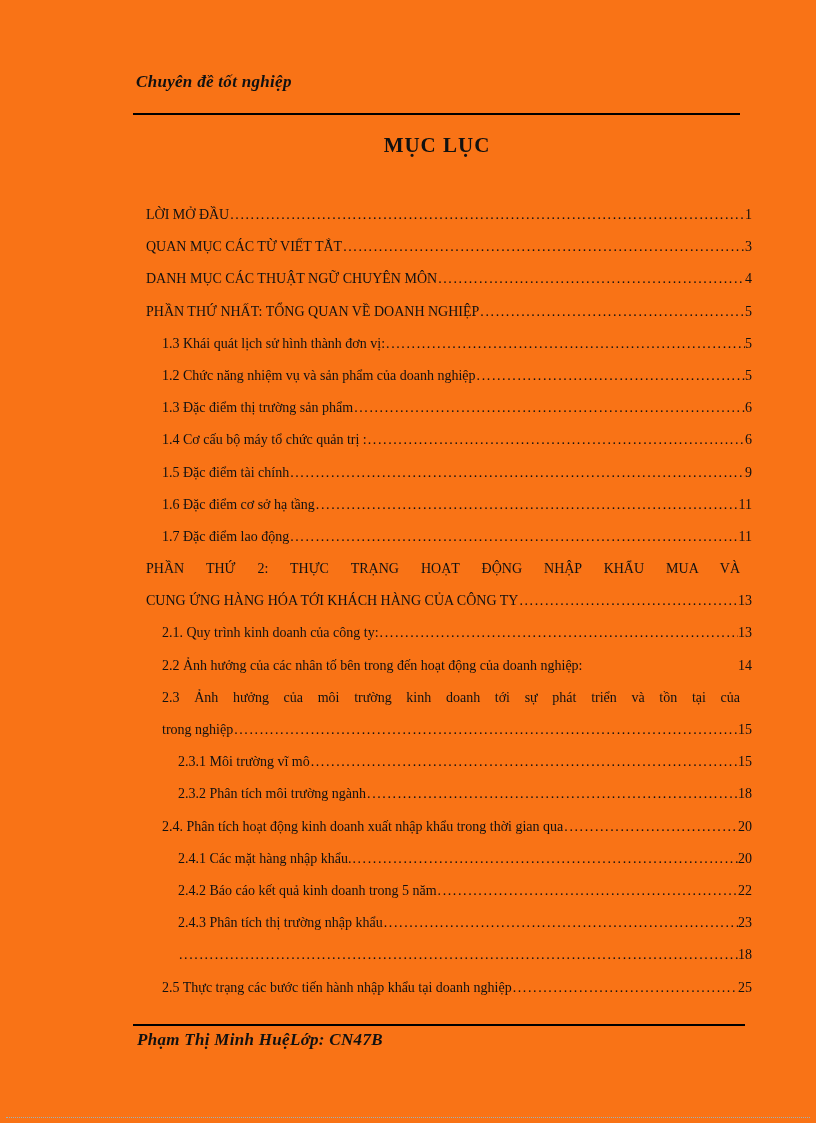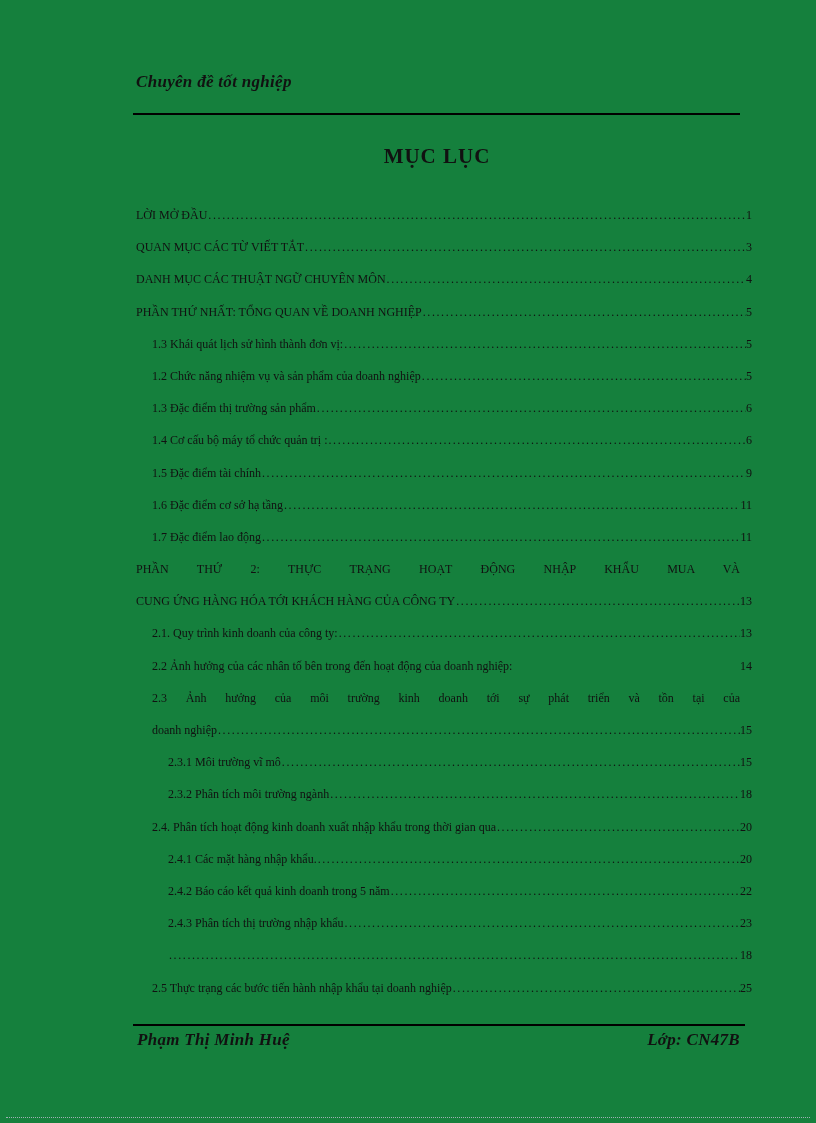--- a/index.html
+++ b/index.html
@@ -1,20 +1,20 @@
 <!DOCTYPE html>
 <html><head>
 <meta charset="utf-8">
 <style>
   html, body { margin: 0; padding: 0; background: #ffffff; }
   .page {
     position: relative;
     width: 816px;
     height: 1123px;
-    background: #15803d;
+    background: #f97316;
     font-family: "Liberation Serif", "DejaVu Serif", serif;
     color: #111111;
     overflow: hidden;
   }
 
   
   .running-header {
     position: absolute;
     left: 136px;
     top: 72px;
@@ -31,34 +31,34 @@
     height: 2px;
     background: #000000;
   }
 
   
   .title {
     position: absolute;
     left: 134px;
     right: 76px;
     top: 132px;
-    margin: 12px;
+    margin: 1px;
     text-align: center;
     font-size: 21px;
     font-weight: bold;
     letter-spacing: 1px;
   }
 
   
   .toc {
     position: absolute;
-    left: 136px;
+    left: 146px;
     right: 64px;
     top: 199px;
-    font-size: 12px;
+    font-size: 14px;
   }
   .toc-row {
     display: flex;
     align-items: baseline;
     height: 32.2px;
     line-height: 32.2px;
   }
   .toc-wrapline {
     height: 32.2px;
     line-height: 32.2px;
@@ -96,21 +96,20 @@
     top: 1024px;
     height: 2px;
     background: #000000;
   }
   .running-footer {
     position: absolute;
     left: 137px;
     right: 76px;
     top: 1030px;
     display: flex;
-    justify-content: space-between;
     font-size: 17px;
     font-style: italic;
     font-weight: bold;
     letter-spacing: 0.3px;
   }
 
   
   .bottom-dotted {
     position: absolute;
     left: 6px;
@@ -197,21 +196,21 @@
         <span class="toc-text">2.1. Quy trình kinh doanh của công ty:</span>
         <span class="toc-leader"></span>
         <span class="toc-page">13</span>
       </div>
       <div class="toc-row indent-1">
         <span class="toc-text">2.2 Ảnh hưởng của các nhân tố bên trong đến hoạt động của doanh nghiệp:</span>
         <span class="toc-page">14</span>
       </div>
       <div class="toc-wrapline indent-1">2.3 Ảnh hưởng của môi trường kinh doanh tới sự phát triển và tồn tại của</div>
       <div class="toc-row indent-1">
-        <span class="toc-text">doanh nghiệp</span>
+        <span class="toc-text">trong nghiệp</span>
         <span class="toc-leader"></span>
         <span class="toc-page">15</span>
       </div>
       <div class="toc-row indent-2">
         <span class="toc-text">2.3.1 Môi trường vĩ mô</span>
         <span class="toc-leader"></span>
         <span class="toc-page">15</span>
       </div>
       <div class="toc-row indent-2">
         <span class="toc-text">2.3.2 Phân tích môi trường ngành</span>

